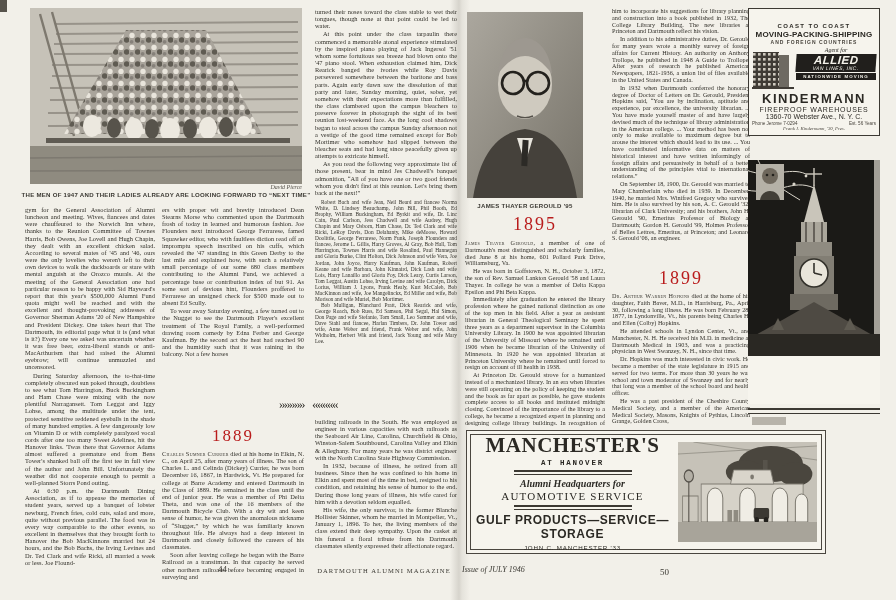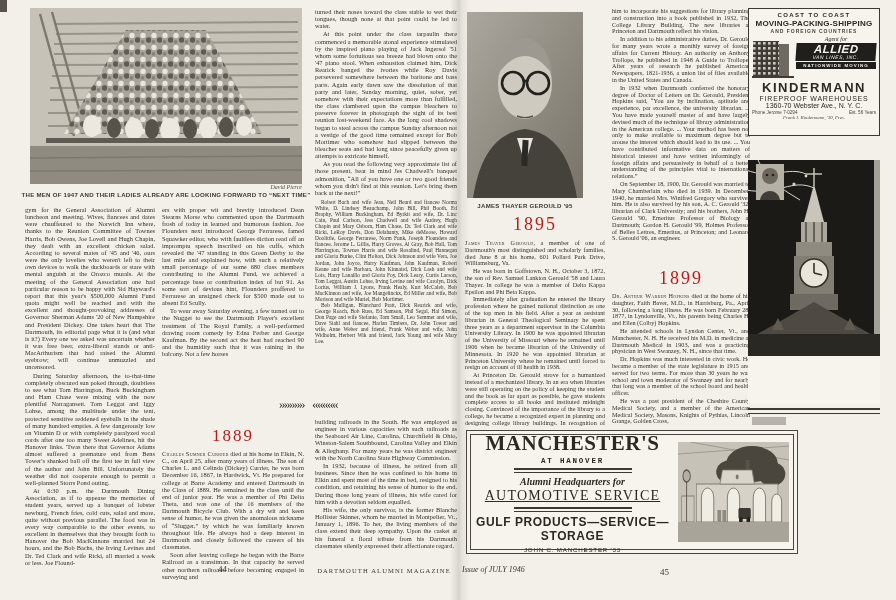--- a/index.html
+++ b/index.html
@@ -41,21 +41,21 @@
   .issuefooter{font-size:8px;font-style:italic;color:#3a3832;}
   
   .gutter{
     left:450px;top:0;width:20px;height:600px;
     background:linear-gradient(90deg,rgba(70,64,54,0) 0%,rgba(70,64,54,.16) 45%,rgba(70,64,54,.08) 60%,rgba(70,64,54,0) 100%);
   }
   .cornermark{left:0;top:0;width:7px;height:12px;background:#57534b;}
   
   .ad-kind{
     left:748px;top:8px;width:132px;height:128px;background:#f6f4ed;
-    border:1.5px solid #3c3933;box-sizing:border-box;padding:3px 3px 1px 3px;
+    border:1.5px solid #3c3933;box-sizing:border-box;padding:14px 3px 1px 3px;
     font-family:"Liberation Sans", sans-serif;color:#2b2924;
   }
   .ad-kind .l1{font-size:6px;font-weight:bold;letter-spacing:1.4px;text-align:center;}
   .ad-kind .l2{font-size:8px;font-weight:bold;letter-spacing:.2px;text-align:center;margin-top:1px;}
   .ad-kind .l3{font-size:5px;font-weight:bold;letter-spacing:1px;text-align:center;color:#4a463f;}
   .ad-kind .mid{display:flex;margin-top:2px;}
   .ad-kind .agent{font-family:"Liberation Serif",serif;font-style:italic;font-size:6px;text-align:center;}
   .allied{
     background:#211f1c;color:#f4f2ea;text-align:center;margin-top:1px;
     padding:1px 0 1px 0;transform:skewX(-4deg);
@@ -76,31 +76,31 @@
   .moh-name{font-size:9.2px;font-weight:bold;letter-spacing:.4px;text-align:center;color:#23211d;
     border-bottom:1.5px solid #23211d;padding-bottom:1px;margin-top:1px;transform:scaleY(1.05);}
   .moh-city{font-family:"DejaVu Serif", serif;font-style:italic;font-size:8.5px;text-align:right;
     color:#2b2924;margin:1px 2px 1px 0;}
   .moh-bar{background:#23211d;color:#f4f2ea;font-size:5.2px;font-weight:bold;letter-spacing:1px;
     text-align:center;padding:1.5px 0;}
   .ruledouble{left:748px;top:408px;width:132px;height:3px;border-top:2.5px solid #3c3933;border-bottom:1px solid #3c3933;}
   .smudge{left:752px;top:417px;width:34px;height:8px;background:#b7b3aa;}
   
   .ad-man{
-    left:466px;top:430px;width:332px;height:124px;background:#f6f4ed;
+    left:466px;top:430px;width:360px;height:124px;background:#f6f4ed;
     border:1px solid #4a463f;box-sizing:border-box;
     box-shadow:inset 0 0 0 3px #f6f4ed, inset 0 0 0 4px #4a463f;
     display:flex;align-items:center;padding:8px;
   }
   .man-left{width:195px;text-align:center;color:#2b2924;}
   .man-name{font-size:21px;font-weight:bold;letter-spacing:.5px;}
   .man-at{font-family:Liberation Mono, monospace;font-size:7.5px;font-weight:bold;letter-spacing:1.8px;margin-top:1px;}
   .man-rule{width:118px;margin:3px auto;height:2px;border-top:2px solid #3c3933;border-bottom:.8px solid #3c3933;}
   .man-alumni{font-size:10px;font-weight:bold;font-style:italic;}
-  .man-auto{font-size:14px;letter-spacing:1.2px;margin-top:1px;text-decoration:underline;}
+  .man-auto{font-size:11px;letter-spacing:1.2px;margin-top:1px;}
   .man-gulf{font-family:Liberation Sans, sans-serif;font-size:12px;font-weight:bold;letter-spacing:.6px;margin-top:2px;}
   .man-john{font-family:"Liberation Sans",sans-serif;font-size:6.2px;letter-spacing:.8px;margin-top:3px;}
   .man-photo{flex:1;margin-left:8px;height:100px;}
   svg{display:block;}
 </style>
 </head>
 <body>
 
 <div class="abs cornermark"></div>
 <div class="abs gutter"></div>
@@ -364,13 +364,13 @@
       <g fill="#8f8b81">
           <rect x="64" y="68" width="6" height="12"></rect>
           <rect x="72" y="68" width="6" height="12"></rect>
         </g>
       <rect x="0" y="80" width="180" height="20" fill="#a8a49a"></rect>
     </svg>
   </div>
 </div>
 
 <div class="abs issuefooter" style="left:462px;top:565px;">Issue of JULY 1946</div>
-<div class="abs pagenum" style="left:660px;top:567px;">45</div>
+<div class="abs pagenum" style="left:660px;top:567px;">50</div>
 
 </body></html>

